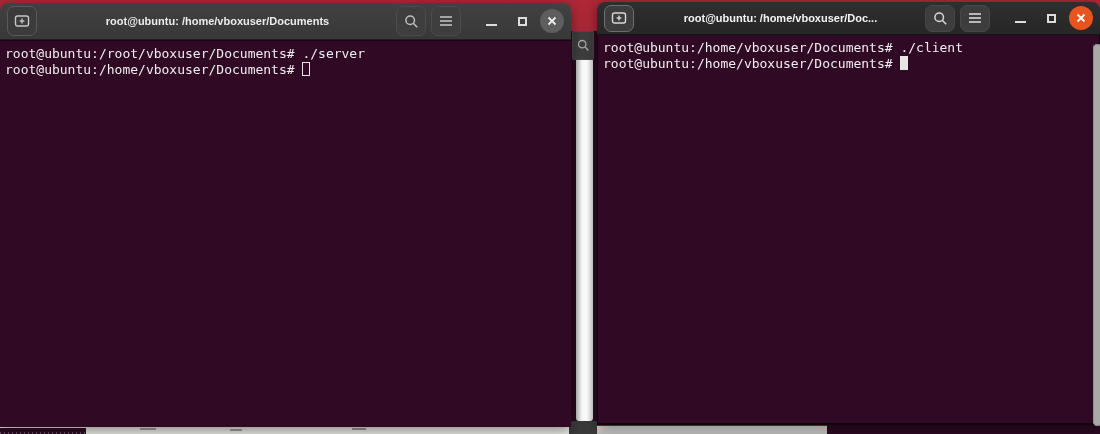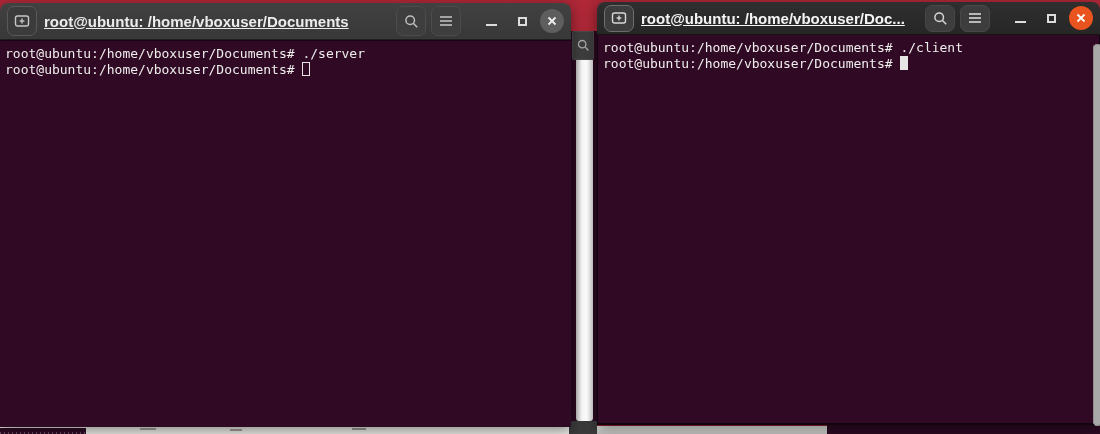--- a/index.html
+++ b/index.html
@@ -29,21 +29,21 @@
   
   .window{position:absolute;display:flex;flex-direction:column;border-radius:8px 8px 0 0;
     box-shadow:0 3px 14px rgba(0,0,0,.45);}
   .window.left{left:0;top:3px;width:571px;height:424px;z-index:3;}
   .window.right{left:597px;top:2px;width:503px;height:423px;z-index:4;}
 
   .headerbar{display:flex;align-items:center;gap:5px;padding:0 7px;border-radius:8px 8px 0 0;flex:0 0 auto;box-sizing:border-box;}
   .left .headerbar{height:37px;background:linear-gradient(#414141,#383838);border-bottom:1px solid #1f1f1f;}
   .right .headerbar{height:33px;background:linear-gradient(#2f2f2f,#262626);border-bottom:1px solid #141414;}
 
-  .hb-title{flex:1;color:#ececec;font-weight:bold;font-size:15px;white-space:nowrap;overflow:hidden;text-decoration:underline;}
+  .hb-title{flex:1;text-align:center;color:#ececec;font-weight:bold;font-size:11px;white-space:nowrap;overflow:hidden;}
   .right .hb-title{color:#f4f4f4;}
 
   .hb-btn{display:flex;align-items:center;justify-content:center;padding:0;cursor:default;
     border-radius:7px;box-sizing:border-box;}
   .left .hb-btn{width:30px;height:30px;background:#3e3e3e;border:1px solid #4c4c4c;}
   .right .hb-btn{width:30px;height:27px;background:#3d3d3d;border:1px solid #484848;}
   .tab-btn{margin-right:2px;}
   .left .tab-btn{background:#3b3b3b;border:1px solid #595959;}
   .right .tab-btn{border:1px solid #6e6e6e;}
 
@@ -129,21 +129,21 @@
       <button class="close-circle gray">
         <span>
           <svg width="12" height="12" viewBox="0 0 12 12">
               <line x1="2.5" y1="2.5" x2="9.5" y2="9.5" stroke="#efefef" stroke-width="1.8"></line>
               <line x1="9.5" y1="2.5" x2="2.5" y2="9.5" stroke="#efefef" stroke-width="1.8"></line>
             </svg>
         </span>
       </button>
     </div>
     <div class="term">
-      <div class="tline"><span>root@ubuntu:/home/vboxuser/Documents# ./server</span></div>
+      <div class="tline"><span>root@ubuntu:/root/vboxuser/Documents# ./server</span></div>
       <div class="tline"><span>root@ubuntu:/home/vboxuser/Documents# </span><span class="cursor hollow"></span></div>
     </div>
   </div>
 
   <div class="window right">
     <div class="headerbar">
       <button class="hb-btn tab-btn">
         <span>
           <svg width="16" height="14" viewBox="0 0 16 14">
               <rect x="1.5" y="2" width="13" height="10" rx="2" fill="none" stroke="#d8d8d8" stroke-width="1.4"></rect>

